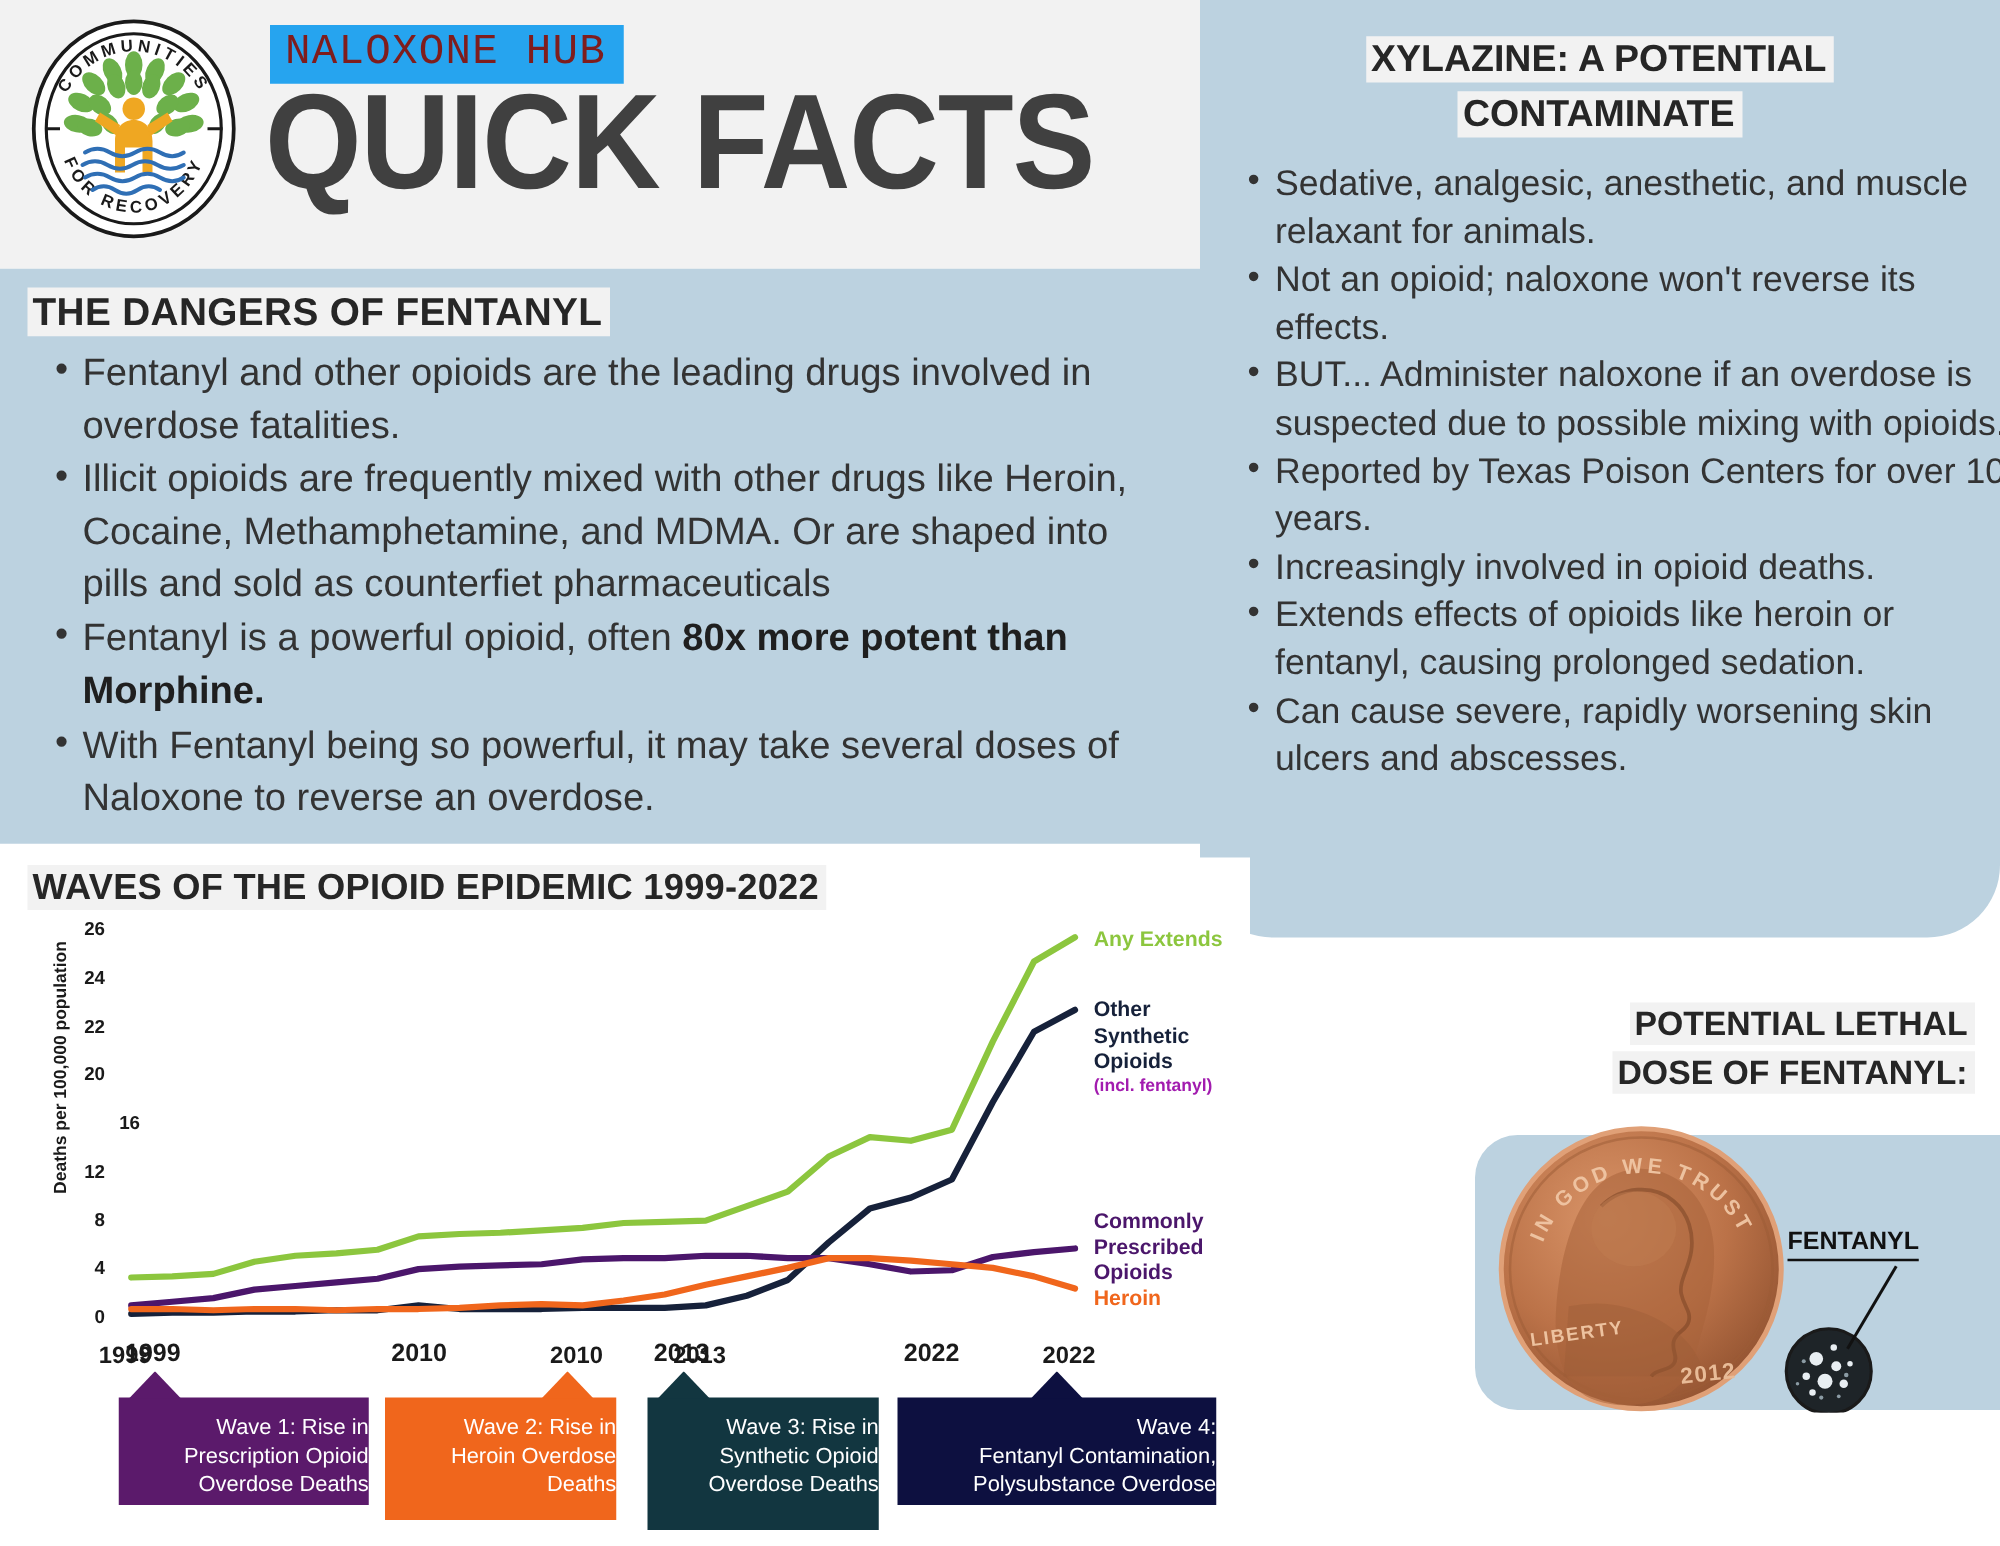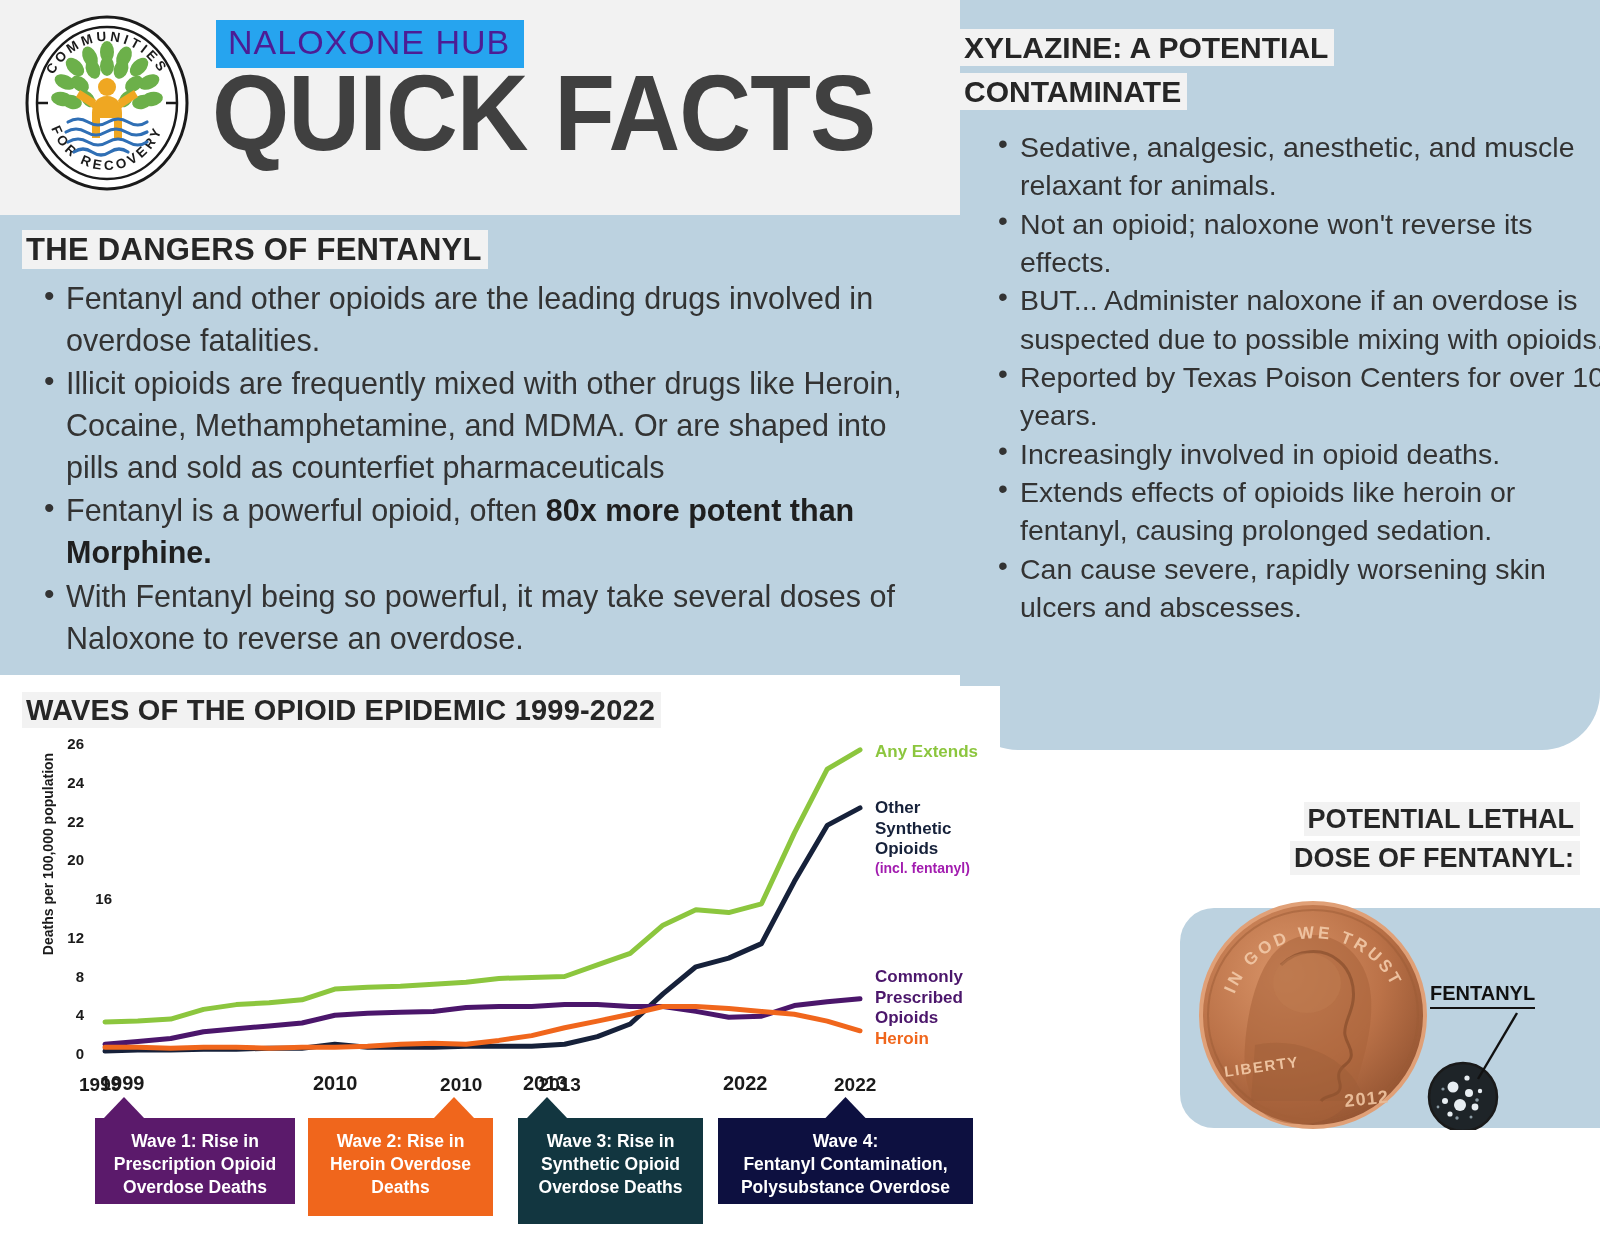--- a/index.html
+++ b/index.html
@@ -14,24 +14,24 @@
   
   .header-band{
     position:absolute;left:0;top:0;width:960px;height:215px;
     background:#f2f2f2;
   }
   .logo-wrap{position:absolute;left:18px;top:14px;width:178px;height:178px;}
   .logo-wrap svg{display:block;}
 
   .hub-badge{
     position:absolute;left:216px;top:20px;
-    background:#26a4ef;color:#4c1d95;
+    background:#26a4ef;color:#7f1d1d;
     font-size:34px;letter-spacing:1px;
     padding:3px 14px 6px 12px;
-    font-family:Liberation Sans, sans-serif;
+    font-family:Liberation Mono, monospace;
   }
   .quick-facts{
     position:absolute;left:212px;top:56px;
     font-size:108px;font-weight:bold;color:#404040;
     letter-spacing:-1px;line-height:1.05;
     transform:scaleX(0.92);transform-origin:left top;
   }
 
   
   .dangers-panel{
@@ -57,21 +57,21 @@
   }
   .dangers-list b{font-weight:bold;color:#1f1f1f;}
 
   
   .xyl-panel{
     position:absolute;left:960px;top:-40px;width:640px;height:790px;
     background:#bcd2e0;
     border-bottom-left-radius:58px;border-bottom-right-radius:58px;
   }
   .xyl-title{
-    position:absolute;left:0;top:66px;width:640px;text-align:left;
+    position:absolute;left:0;top:66px;width:640px;text-align:center;
     font-size:30px;font-weight:bold;color:#262626;line-height:1.45;
   }
   .xyl-list{
     position:absolute;left:8px;top:168px;width:620px;
     margin:0;padding:0 8px 0 30px;list-style:none;
   }
   .xyl-list li{
     position:relative;color:#333;font-size:28.5px;line-height:1.345;
     padding-left:22px;
   }
@@ -92,22 +92,22 @@
     font-size:14px;font-weight:bold;color:#1a1a1a;text-align:center;
   }
   .ytick{position:absolute;font-size:15px;font-weight:bold;color:#1a1a1a;text-align:right;width:32px;}
   .xtick{position:absolute;font-size:19px;font-weight:bold;color:#1a1a1a;}
   .legend-label{position:absolute;font-size:17px;font-weight:bold;line-height:1.22;}
   .legend-sub{font-size:14px;display:block;color:#a21caf;}
 
   
   .wave{
     position:absolute;top:1118px;
-    color:#ffffff;text-align:center;font-size:17.5px;line-height:1.32;
-    padding-top:12px;box-sizing:border-box;font-weight:bold;
+    color:#ffffff;text-align:right;font-size:17.5px;line-height:1.32;
+    padding-top:12px;box-sizing:border-box;font-weight:normal;
   }
   .wave .notch{
     position:absolute;top:-21px;width:42px;height:22px;
     clip-path:polygon(50% 0,100% 100%,0 100%);
   }
 
   
   .penny-head{
     position:absolute;left:1180px;top:800px;width:400px;text-align:right;
     font-size:27px;font-weight:bold;color:#262626;line-height:1.45;

